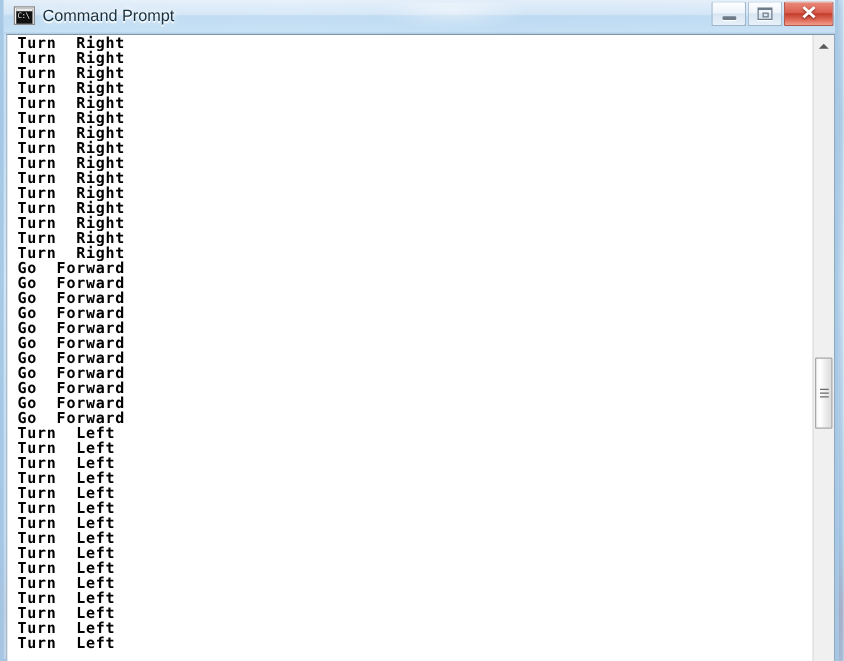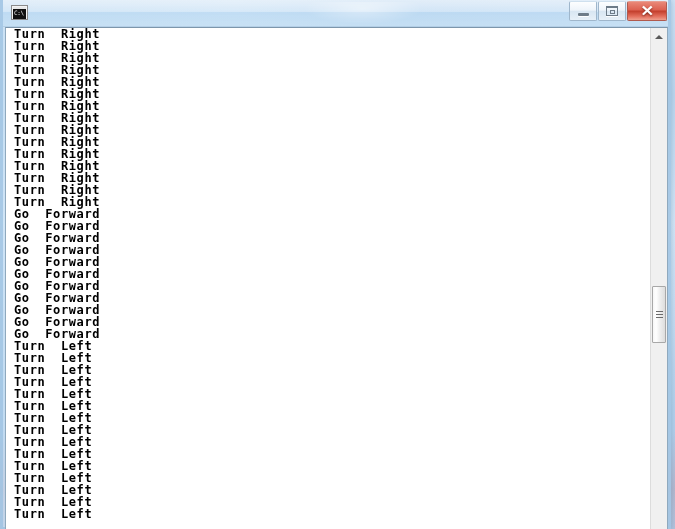--- a/index.html
+++ b/index.html
@@ -286,20 +286,21 @@
 
   <div id="window">
 
     <div id="titlebar">
 
       <div id="app-icon">
         <div class="ico-inner"></div>
         <div class="ico-text">C:\</div>
       </div>
 
+      <div id="title-text">Command Prompt</div>
 
       <div class="winbtn" id="btn-min">
         <div class="glyph">
           <div class="bar"></div>
         </div>
       </div>
 
       <div class="winbtn" id="btn-max">
         <div class="glyph">
           <div class="sq-out">

